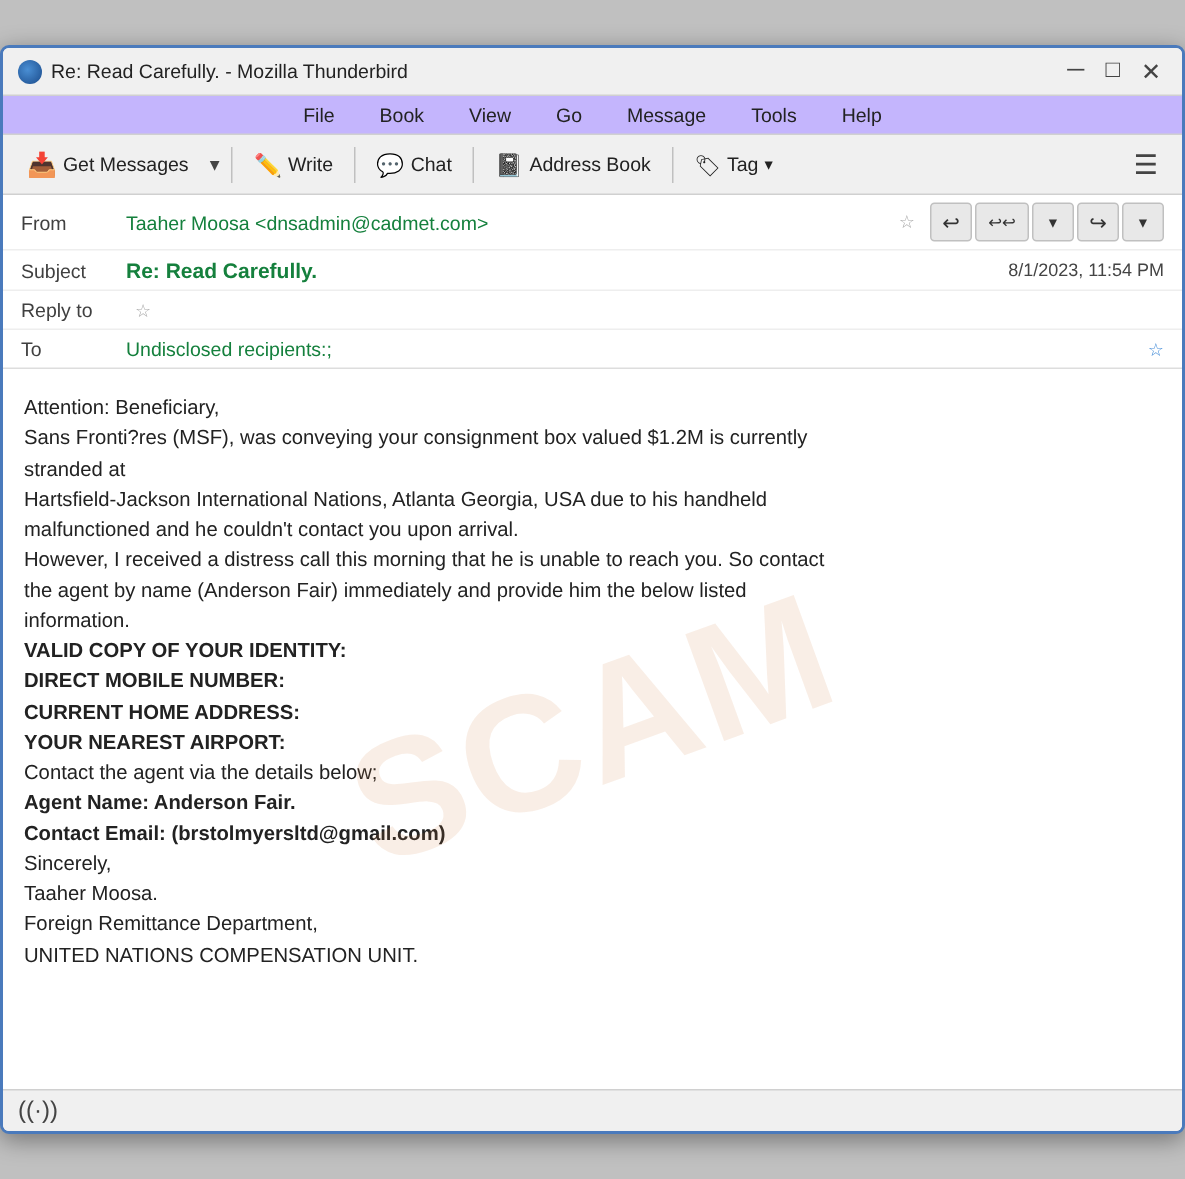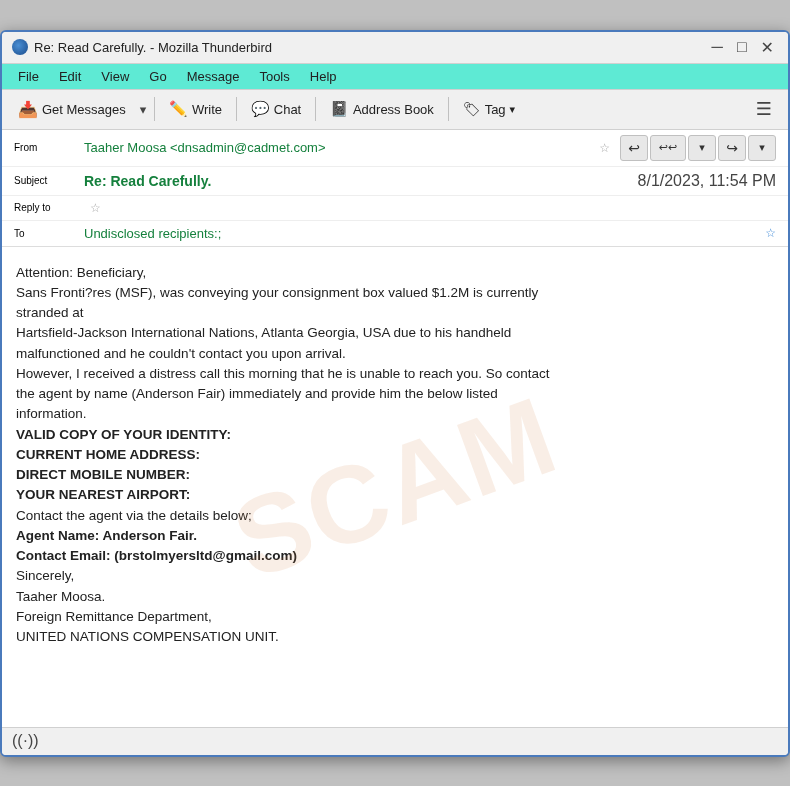--- a/index.html
+++ b/index.html
@@ -42,27 +42,28 @@
       gap: 6px;
     }
     .titlebar-controls span {
       font-size: 16px;
       cursor: pointer;
       color: #444;
       padding: 0 4px;
     }
     
     .menubar {
-      background: #5eead4;
+      background: #c4b5fd;
       display: flex;
       align-items: center;
       padding: 2px 8px;
-      gap: 4px;
+      gap: 14px;
       border-bottom: 1px solid #d0d0d0;
       height: 26px;
+      justify-content: center;
     }
     .menubar-item {
       padding: 2px 8px;
       font-size: 13px;
       color: #222;
       cursor: pointer;
       border-radius: 3px;
     }
     
     .toolbar {
@@ -118,36 +119,36 @@
     }
     .header-row {
       display: flex;
       align-items: center;
       padding: 5px 12px;
       border-bottom: 1px solid #eee;
       font-size: 13px;
     }
     .header-row:last-child { border-bottom: none; }
     .header-label {
-      color: #000000;
+      color: #404040;
       width: 70px;
       flex-shrink: 0;
-      font-size: 10px;
+      font-size: 13px;
     }
     .header-value {
       color: #15803d;
       flex: 1;
     }
     .header-value.subject {
       font-weight: bold;
       font-size: 14px;
     }
     .header-timestamp {
       color: #444;
-      font-size: 16px;
+      font-size: 12px;
       margin-left: auto;
     }
     .star-icon { color: #aaa; margin-left: 6px; font-size: 12px; }
     .star-icon.blue { color: #4a90d9; }
     
     .reply-bar {
       display: flex;
       align-items: center;
       justify-content: flex-end;
       padding: 4px 8px;
@@ -236,21 +237,21 @@
     </div>
     <div class="titlebar-controls">
       <span>─</span>
       <span>□</span>
       <span>✕</span>
     </div>
   </div>
 
   <div class="menubar">
     <span class="menubar-item">File</span>
-    <span class="menubar-item">Edit</span>
+    <span class="menubar-item">Book</span>
     <span class="menubar-item">View</span>
     <span class="menubar-item">Go</span>
     <span class="menubar-item">Message</span>
     <span class="menubar-item">Tools</span>
     <span class="menubar-item">Help</span>
   </div>
 
   <div class="toolbar">
 
     <button class="toolbar-btn">
@@ -342,22 +343,22 @@
     <div id="email-lines">
         <p>Attention: Beneficiary,</p>
         <p>Sans Fronti?res (MSF), was conveying your consignment box valued $1.2M is currently</p>
         <p>stranded at</p>
         <p>Hartsfield-Jackson International Nations, Atlanta Georgia, USA due to his handheld</p>
         <p>malfunctioned and he couldn't contact you upon arrival.</p>
         <p>However, I received a distress call this morning that he is unable to reach you. So contact</p>
         <p>the agent by name (Anderson Fair) immediately and provide him the below listed</p>
         <p>information.</p>
         <p><b>VALID COPY OF YOUR IDENTITY:</b></p>
+        <p><b>DIRECT MOBILE NUMBER:</b></p>
         <p><b>CURRENT HOME ADDRESS:</b></p>
-        <p><b>DIRECT MOBILE NUMBER:</b></p>
         <p><b>YOUR NEAREST AIRPORT:</b></p>
         <p>Contact the agent via the details below;</p>
         <p><b>Agent Name: Anderson Fair.</b></p>
         <p><b>Contact Email: (brstolmyersltd@gmail.com)</b></p>
         <p>Sincerely,</p>
         <p>Taaher Moosa.</p>
         <p>Foreign Remittance Department,</p>
         <p>UNITED NATIONS COMPENSATION UNIT.</p>
       </div>
   </div>

